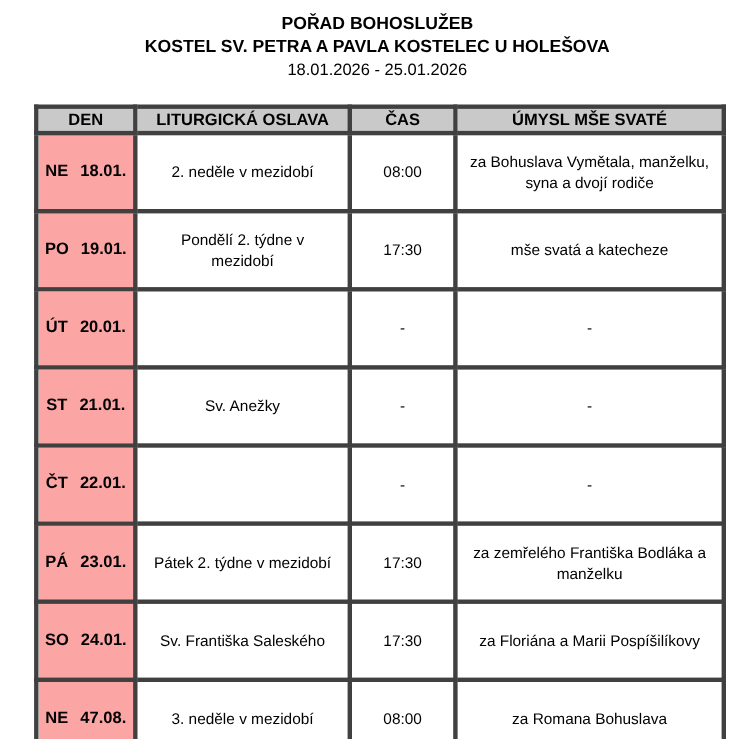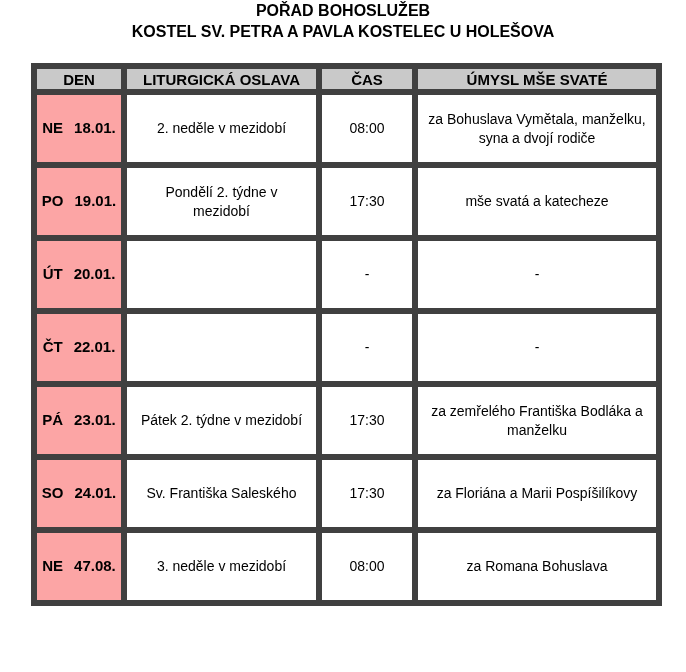--- a/index.html
+++ b/index.html
@@ -7,20 +7,21 @@
     padding: 0;
     background: #ffffff;
     width: 686px;
     height: 672px;
     font-family: "Liberation Sans", sans-serif;
     color: #000000;
     -webkit-font-smoothing: antialiased;
   }
   .titles {
     text-align: center;
+    padding-top: 11px;
   }
   .title-line1, .title-line2 {
     font-size: 16px;
     font-weight: bold;
     line-height: 21px;
     margin: 0;
   }
   .title-line3 {
     font-size: 15px;
     font-weight: normal;
@@ -29,21 +30,21 @@
   }
   table.schedule {
     border-collapse: collapse;
     table-layout: fixed;
     margin: 21px 0 0 31px;
     width: 625px;
     border: 3px solid #000000;
   }
   table.schedule th,
   table.schedule td {
-    border: 6px solid #404040;
+    border: 4px solid #404040;
     overflow: hidden;
     margin-left: 22px;
   }
   table.schedule th {
     background: #c9c9c9;
     font-size: 15px;
     font-weight: bold;
     height: 18px;
     padding: 1px 2px;
     text-align: center;
@@ -73,20 +74,21 @@
   col.c-oslava{ width: 195px; }
   col.c-cas   { width: 96px; }
   col.c-umysl { width: 244px; }
 </style>
 </head>
 <body>
 
 <div class="titles">
   <p class="title-line1">POŘAD BOHOSLUŽEB</p>
   <p class="title-line2">KOSTEL SV. PETRA A PAVLA KOSTELEC U HOLEŠOVA</p>
+  <p class="title-line3">18.01.2026 - 25.01.2026</p>
 </div>
 
 <table class="schedule">
   <colgroup>
     <col class="c-den">
       <col class="c-oslava">
       <col class="c-cas">
       <col class="c-umysl">
   </colgroup>
   <thead>
@@ -129,20 +131,31 @@
           <span>20.01.</span>
         </div>
       </td>
       <td></td>
       <td>-</td>
       <td>-</td>
     </tr>
     <tr>
       <td class="den-cell">
         <div class="den-inner">
+          <span>ST</span>
+          <span>21.01.</span>
+        </div>
+      </td>
+      <td>Sv. Anežky</td>
+      <td>-</td>
+      <td>-</td>
+    </tr>
+    <tr>
+      <td class="den-cell">
+        <div class="den-inner">
           <span>ČT</span>
           <span>22.01.</span>
         </div>
       </td>
       <td></td>
       <td>-</td>
       <td>-</td>
     </tr>
     <tr>
       <td class="den-cell">

